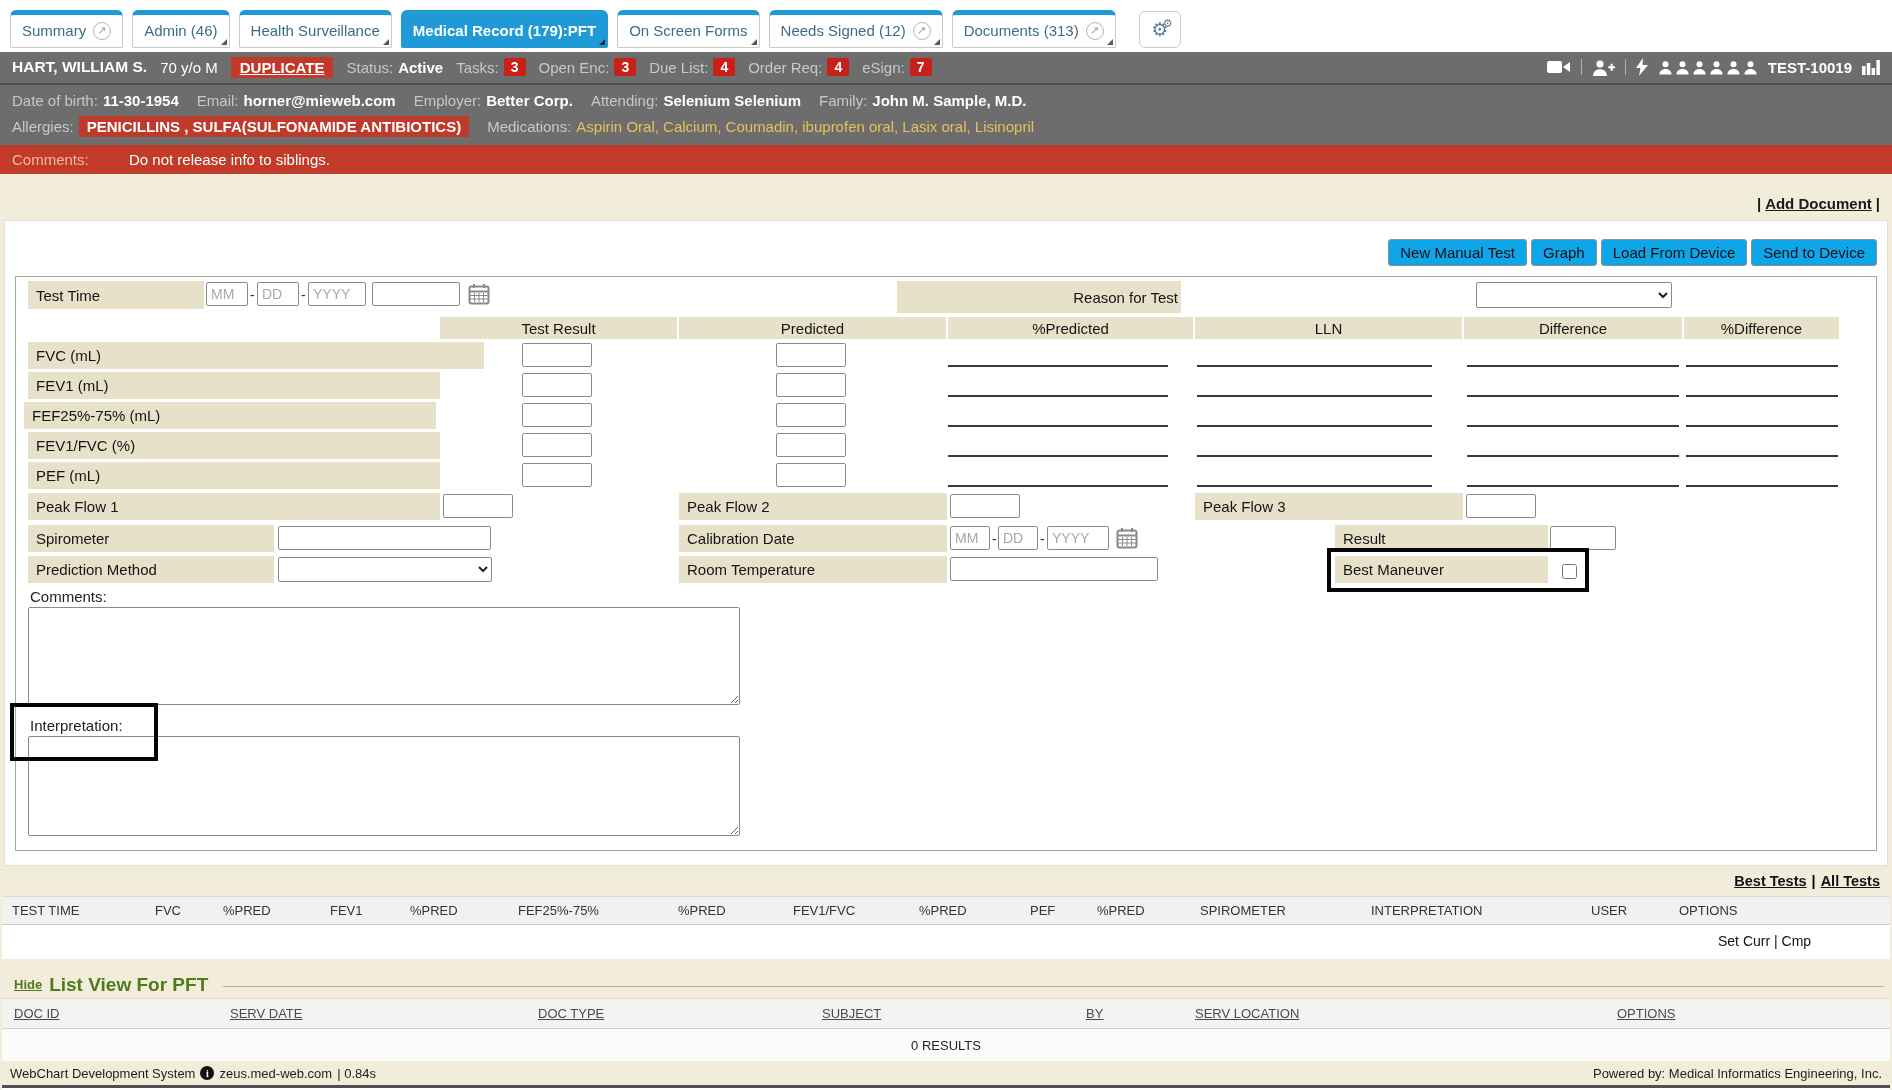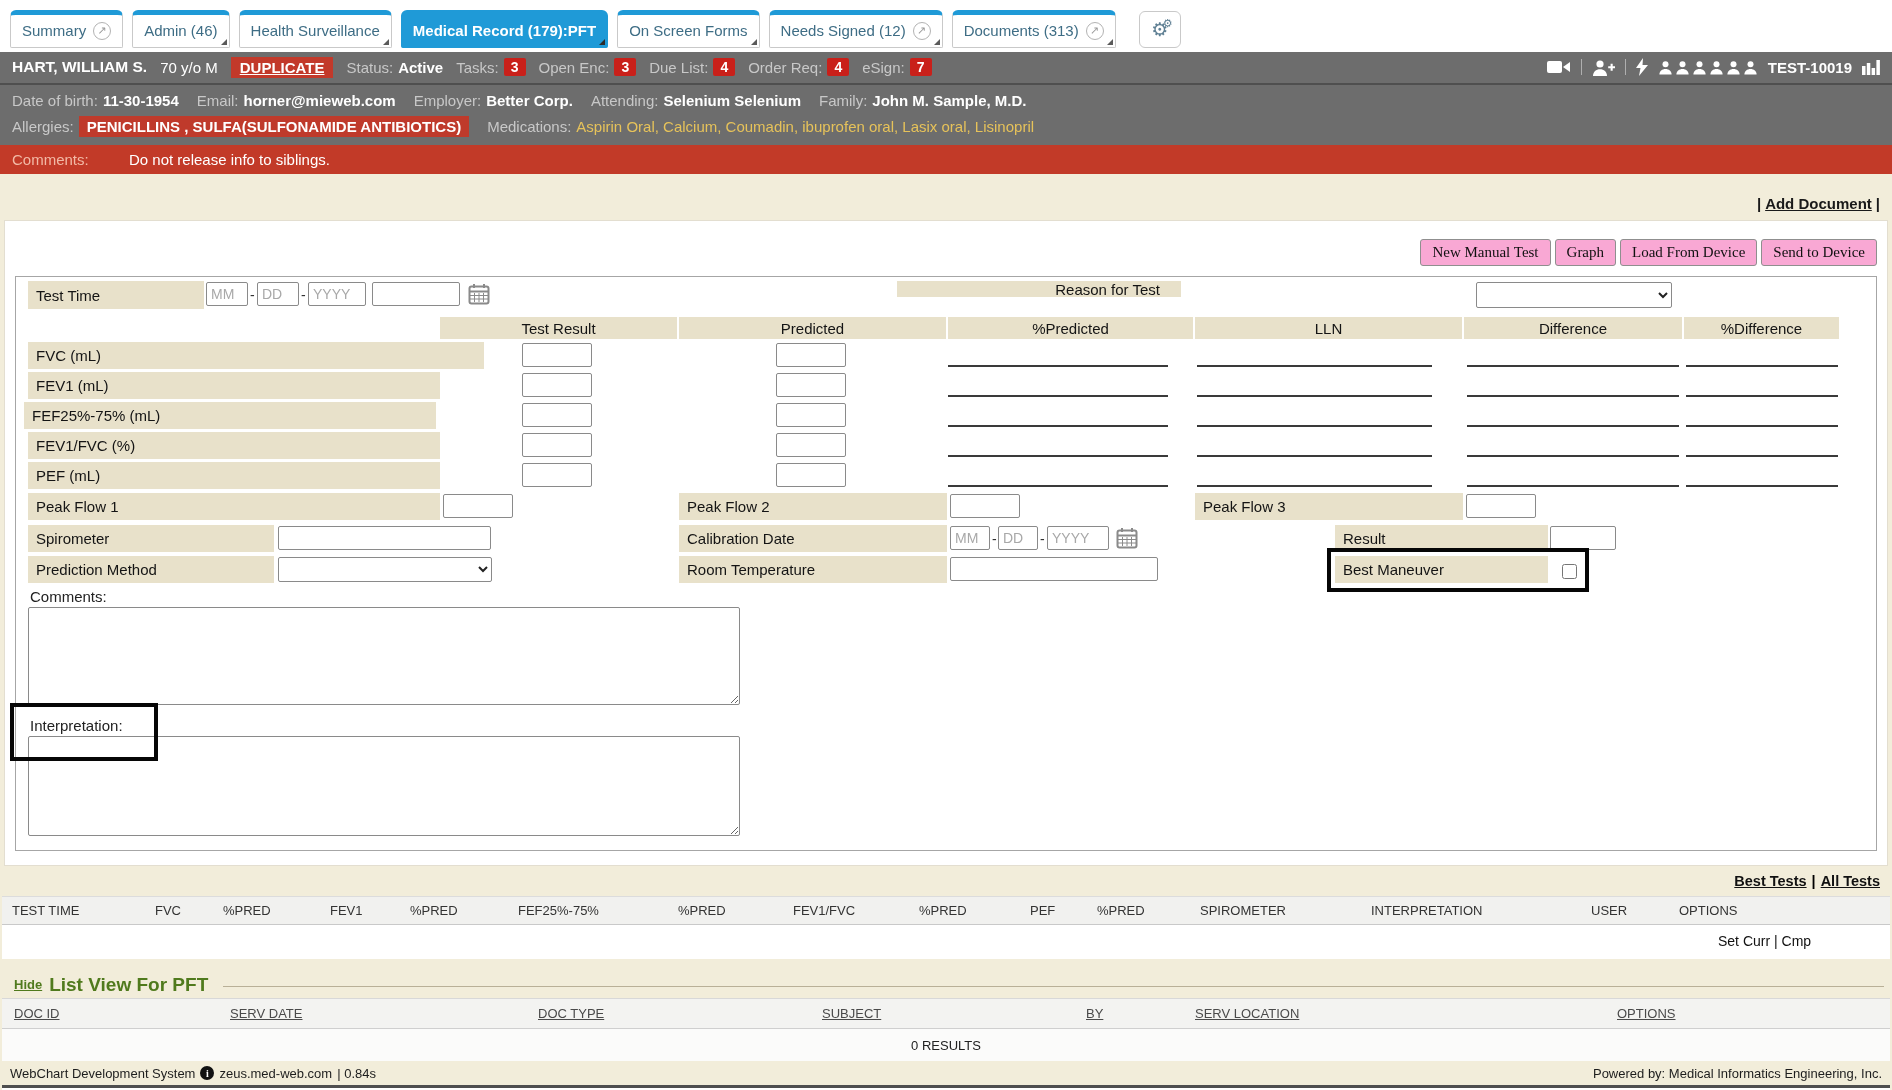--- a/index.html
+++ b/index.html
@@ -56,23 +56,23 @@
   .cmt-text { margin-left:22px; }
 
   
   .content { background:#f2edda; flex:1; display:flex; flex-direction:column; padding:0 2px; }
   .adddoc-row { height:46px; display:flex; justify-content:flex-end; align-items:flex-end;
     padding:0 10px 8px 0; font-size:15px; font-weight:bold; color:#1a1a1a; gap:4px; }
   .adddoc-row a { color:#1a1a1a; text-decoration:underline; cursor:pointer; }
 
   .panel { background:#fff; border:1px solid #e3ded0; margin:0 2px; padding:18px 8px 14px; }
   .btn-row { display:flex; justify-content:flex-end; gap:4px; margin:0 2px 10px 0; }
-  .btn { background:#f9a8d4; border:1px solid #8f8f8f; border-radius:3px; height:27px;
+  .btn { background:#0ea5e9; border:1px solid #8f8f8f; border-radius:3px; height:27px;
     font-size:15px; padding:0 11px; color:#111; cursor:pointer;
-    font-family:Liberation Serif, serif; }
+    font-family:Liberation Sans, sans-serif; }
 
   .fieldset { position:relative; border:1px solid #a6a6a6; height:575px; margin:0 2px; background:#fff; }
   .abs { position:absolute; }
   .lbl-box { background:#e8e1ca; color:#141414; font-size:15px; padding-left:8px;
     display:flex; align-items:center; }
   .hdr-box { background:#e8e1ca; color:#141414; font-size:15px;
     display:flex; align-items:center; justify-content:center; }
   .tin { border:1px solid #8a8a8a; border-radius:2px; height:24px; font-size:14px;
     padding:0 4px; font-family:"Liberation Sans", sans-serif; color:#222; }
   .tin::placeholder { color:#a8a8a8; }
@@ -321,21 +321,21 @@
               <line x1="1.5" y1="8.5" x2="20.5" y2="8.5" stroke="#8a8a8a" stroke-width="2"></line>
               <line x1="6" y1="1" x2="6" y2="5" stroke="#8a8a8a" stroke-width="2"></line>
               <line x1="16" y1="1" x2="16" y2="5" stroke="#8a8a8a" stroke-width="2"></line>
               <line x1="6.5" y1="10" x2="6.5" y2="19" stroke="#8a8a8a" stroke-width="1"></line>
               <line x1="11" y1="10" x2="11" y2="19" stroke="#8a8a8a" stroke-width="1"></line>
               <line x1="15.5" y1="10" x2="15.5" y2="19" stroke="#8a8a8a" stroke-width="1"></line>
               <line x1="2" y1="12.5" x2="20" y2="12.5" stroke="#8a8a8a" stroke-width="1"></line>
               <line x1="2" y1="16" x2="20" y2="16" stroke="#8a8a8a" stroke-width="1"></line>
             </svg>
         </span>
-        <div class="abs lbl-box" style="left:881px; top:4px; width:284px; height:16px; justify-content:flex-end; padding-right:21px;">Reason for Test</div>
+        <div class="abs lbl-box" style="left:881px; top:4px; width:284px; height:32px; justify-content:flex-end; padding-right:3px;">Reason for Test</div>
         <select class="abs tin" style="left:1460px; top:5px; width:196px; height:26px;"><option></option></select>
 
         <div class="abs hdr-box" style="left:424px; top:40px; width:237px; height:22px;">Test Result</div>
         <div class="abs hdr-box" style="left:663px; top:40px; width:267px; height:22px;">Predicted</div>
         <div class="abs hdr-box" style="left:932px; top:40px; width:245px; height:22px;">%Predicted</div>
         <div class="abs hdr-box" style="left:1179px; top:40px; width:267px; height:22px;">LLN</div>
         <div class="abs hdr-box" style="left:1448px; top:40px; width:218px; height:22px;">Difference</div>
         <div class="abs hdr-box" style="left:1668px; top:40px; width:155px; height:22px;">%Difference</div>
 
         <div class="abs lbl-box" style="left:12px; top:65px;  width:456px; height:27px;">FVC (mL)</div>

